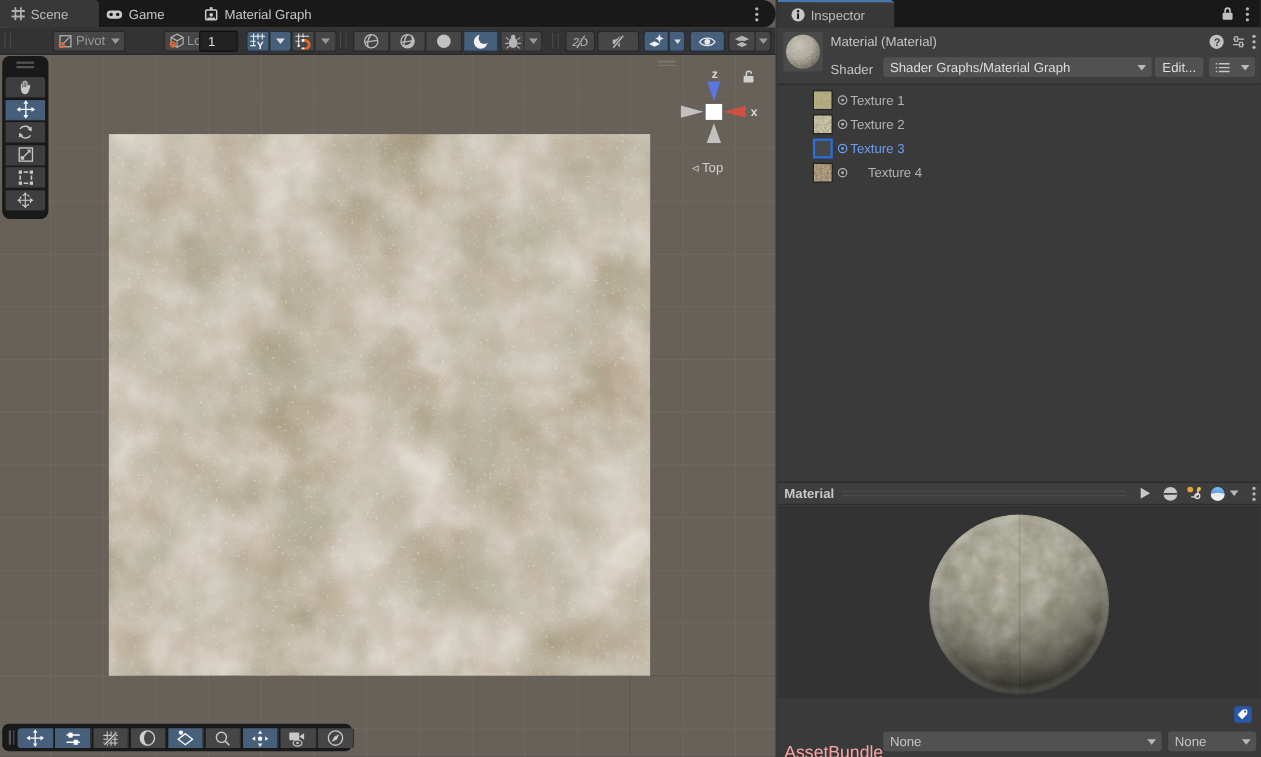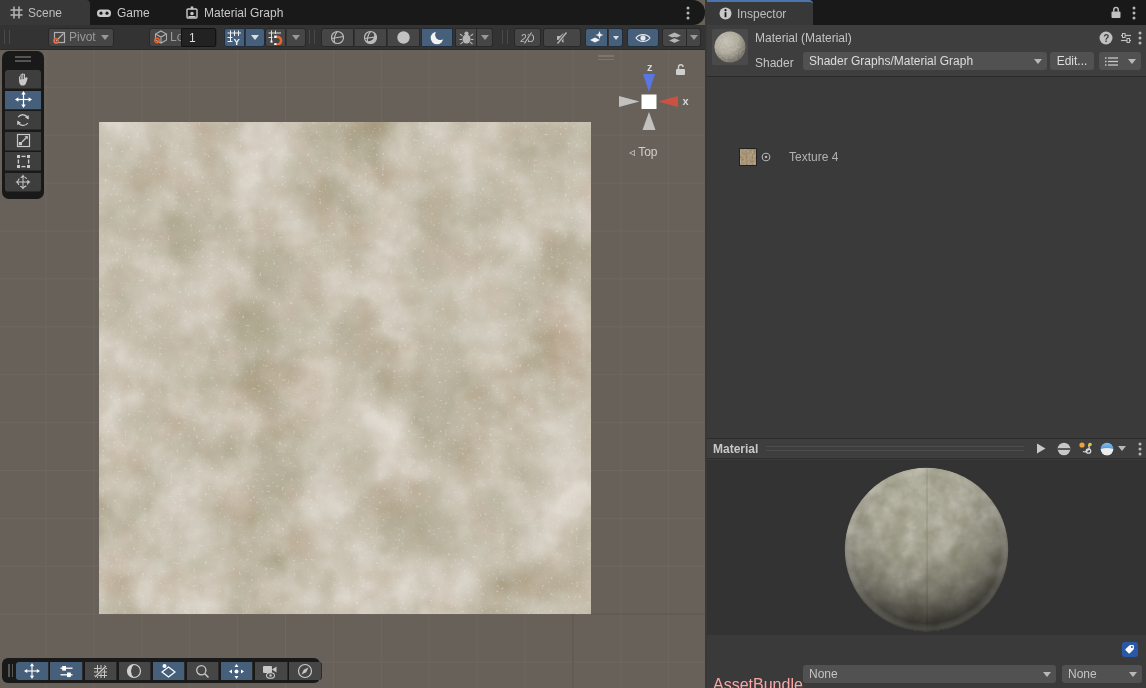--- a/index.html
+++ b/index.html
@@ -538,20 +538,50 @@
             <line x1="3" y1="9" x2="13" y2="9"></line>
             <line x1="0" y1="2" x2="1.5" y2="2"></line>
             <line x1="0" y1="5.5" x2="1.5" y2="5.5"></line>
             <line x1="0" y1="9" x2="1.5" y2="9"></line>
           </g>
         </svg>
       <span class="droparrow"></span>
     </div>
   </div>
   <div class="abs" id="insp-body">
+    <div class="texrow" style="top:2px;">
+      <div class="thumb"><svg width="16" height="16" viewBox="0 0 16 16">
+            <rect width="16" height="16" fill="#a9a175"></rect>
+            <rect width="16" height="16" filter="url(#thn1)" opacity="0.5"></rect>
+          </svg></div>
+      <svg style="margin-left:4px;" width="10" height="10" viewBox="0 0 10 10">
+          <circle cx="5" cy="5" r="3.8" fill="none" stroke="#b2b2b2" stroke-width="1.1"></circle>
+          <circle cx="5" cy="5" r="1.3" fill="#b2b2b2"></circle>
+        </svg>
+      <span style="margin-left:2px;">Texture 1</span>
+    </div>
+    <div class="texrow" style="top:24px;">
+      <div class="thumb"><svg width="16" height="16" viewBox="0 0 16 16">
+            <rect width="16" height="16" fill="#a59c79"></rect>
+            <rect width="16" height="16" filter="url(#thn2)" opacity="0.9"></rect>
+          </svg></div>
+      <svg style="margin-left:4px;" width="10" height="10" viewBox="0 0 10 10">
+          <circle cx="5" cy="5" r="3.8" fill="none" stroke="#b2b2b2" stroke-width="1.1"></circle>
+          <circle cx="5" cy="5" r="1.3" fill="#b2b2b2"></circle>
+        </svg>
+      <span style="margin-left:2px;">Texture 2</span>
+    </div>
+    <div class="texrow" style="top:46px;color:#6c9ef0;">
+      <div class="thumb" style="border:2px solid #2a6ddf;background:#46494c;"></div>
+      <svg style="margin-left:4px;" width="10" height="10" viewBox="0 0 10 10">
+          <circle cx="5" cy="5" r="3.8" fill="none" stroke="#6c9ef0" stroke-width="1.1"></circle>
+          <circle cx="5" cy="5" r="1.3" fill="#6c9ef0"></circle>
+        </svg>
+      <span style="margin-left:2px;">Texture 3</span>
+    </div>
     <div class="texrow" style="top:68px;">
       <div class="thumb"><svg width="16" height="16" viewBox="0 0 16 16">
             <rect width="16" height="16" fill="#8a7553"></rect>
             <rect width="16" height="16" filter="url(#thn3)" opacity="0.9"></rect>
           </svg></div>
       <svg style="margin-left:4px;" width="10" height="10" viewBox="0 0 10 10">
           <circle cx="5" cy="5" r="3.8" fill="none" stroke="#b2b2b2" stroke-width="1.1"></circle>
           <circle cx="5" cy="5" r="1.3" fill="#b2b2b2"></circle>
         </svg>
       <span style="margin-left:18px;">Texture 4</span>

